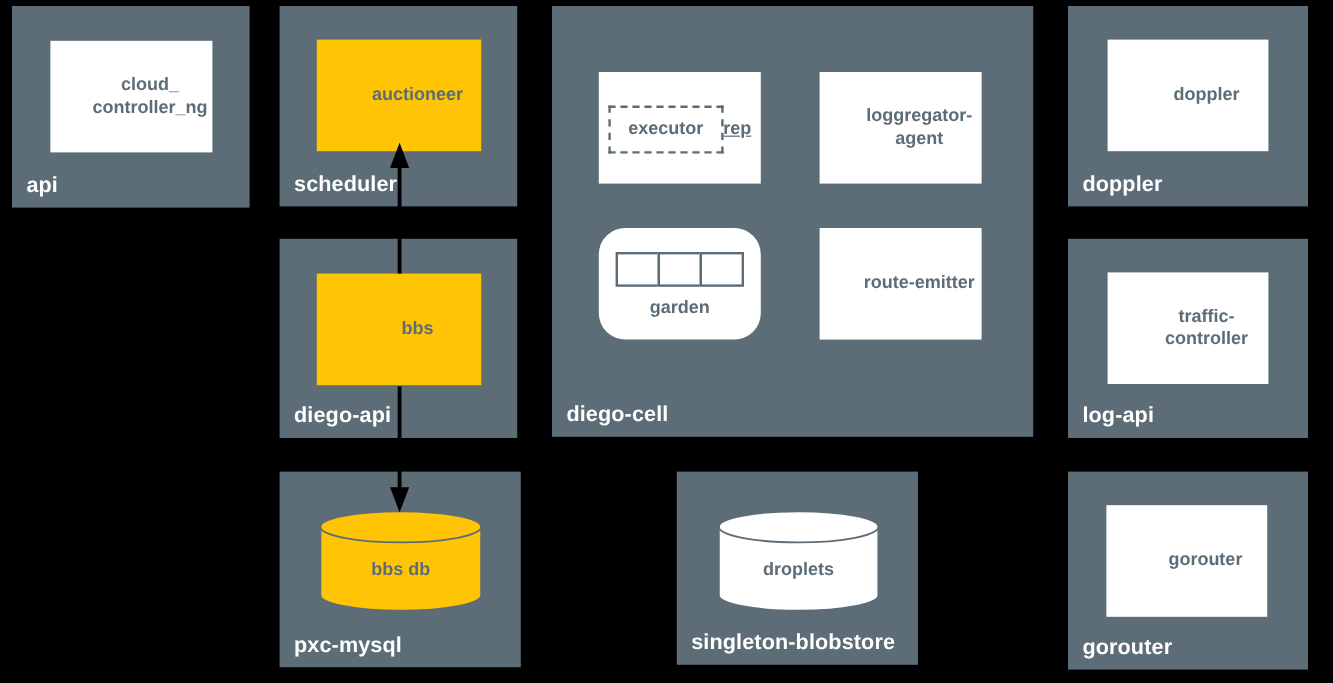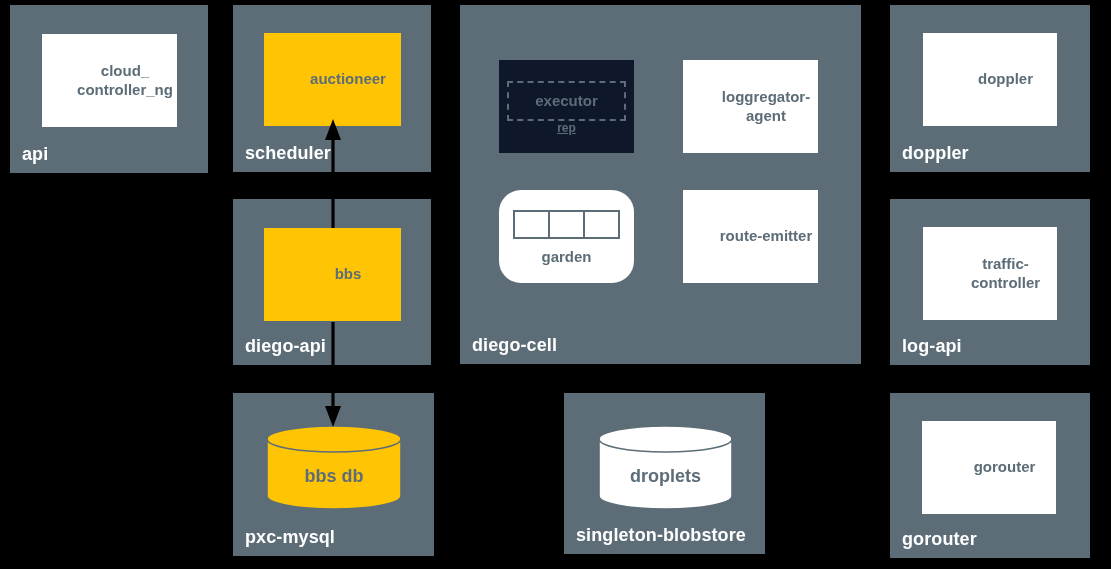--- a/index.html
+++ b/index.html
@@ -57,41 +57,41 @@
     padding-left: 31px;
   }
   .proc.yellow {
     background: #ffc505;
   }
 
   
   .rep-box {
     position: absolute;
     box-sizing: border-box;
-    background: #0f172a;
-    display: flex;
-    flex-direction: column;
+    background: #ffffff;
+    display: flex;
+    flex-direction: row;
     align-items: center;
     justify-content: center;
     padding: 9px 8px 6px 8px;
   }
   .executor-dashed {
     border: 2px dashed #5c6d77;
     color: #5c6d77;
     font-size: 15px;
     font-weight: bold;
     padding: 9px 14px 9px 14px;
     text-align: center;
     line-height: 1.2;
     box-sizing: border-box;
     width: 100%;
   }
   .rep-label {
     color: #5c6d77;
-    font-size: 12px;
+    font-size: 15px;
     font-weight: bold;
     margin-top: 0;
     line-height: 1.2;
     text-decoration: underline;
   }
 
   
   .garden-box {
     position: absolute;
     box-sizing: border-box;
@@ -128,21 +128,21 @@
   .cyl {
     position: absolute;
   }
   .cyl svg { display: block; }
   .cyl-label {
     position: absolute;
     left: 0;
     right: 0;
     text-align: center;
     color: #5c6d77;
-    font-size: 18px;
+    font-size: 15px;
     font-weight: bold;
     line-height: 1.2;
   }
 
   
   .arrow-layer {
     position: absolute;
     left: 0; top: 0;
     width: 1111px;
     height: 569px;

